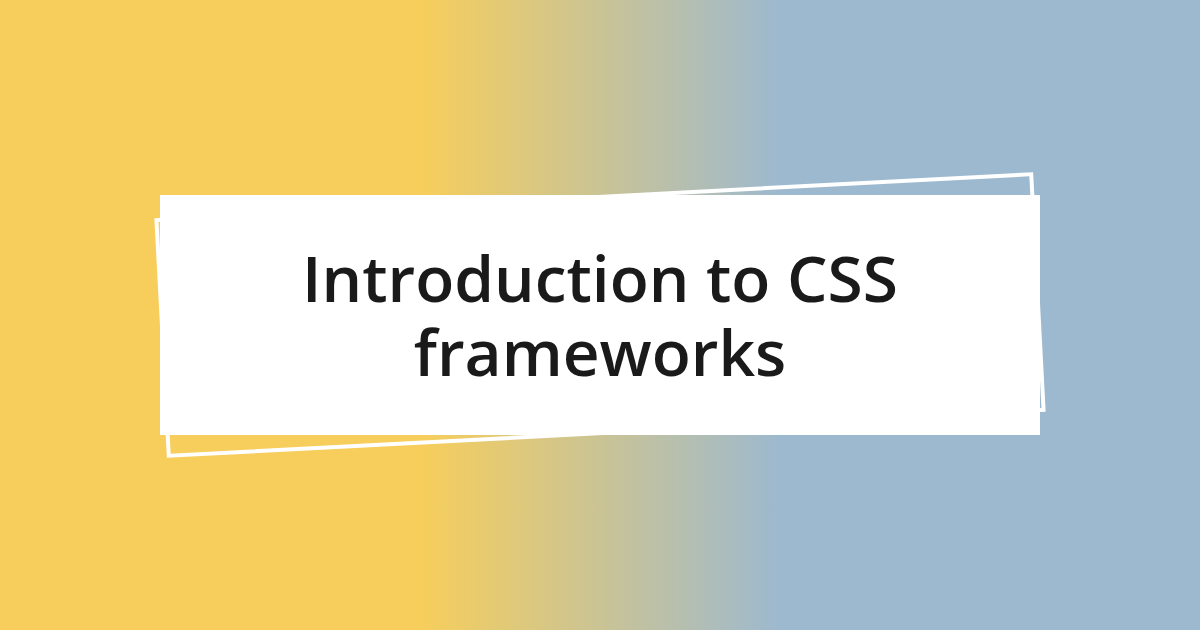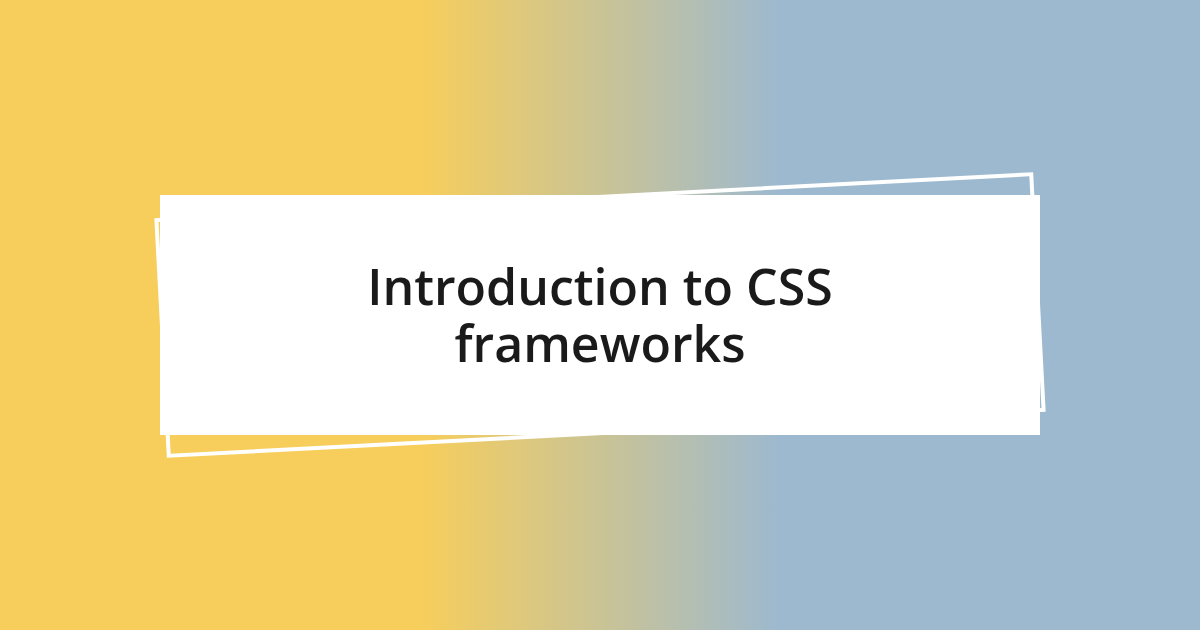--- a/index.html
+++ b/index.html
@@ -38,21 +38,21 @@
       left: 0;
       width: 880px;
       height: 240px;
       background: #ffffff;
       display: flex;
       align-items: center;
       justify-content: center;
       padding: 40px 60px;
     }
     .title-text {
-      font-size: 50px;
+      font-size: 64px;
       font-weight: 600;
       color: #1a1a1a;
       text-align: center;
       line-height: 1.15;
     }
   </style>
 </head>
 <body>
 
 <div class="card-wrapper">

